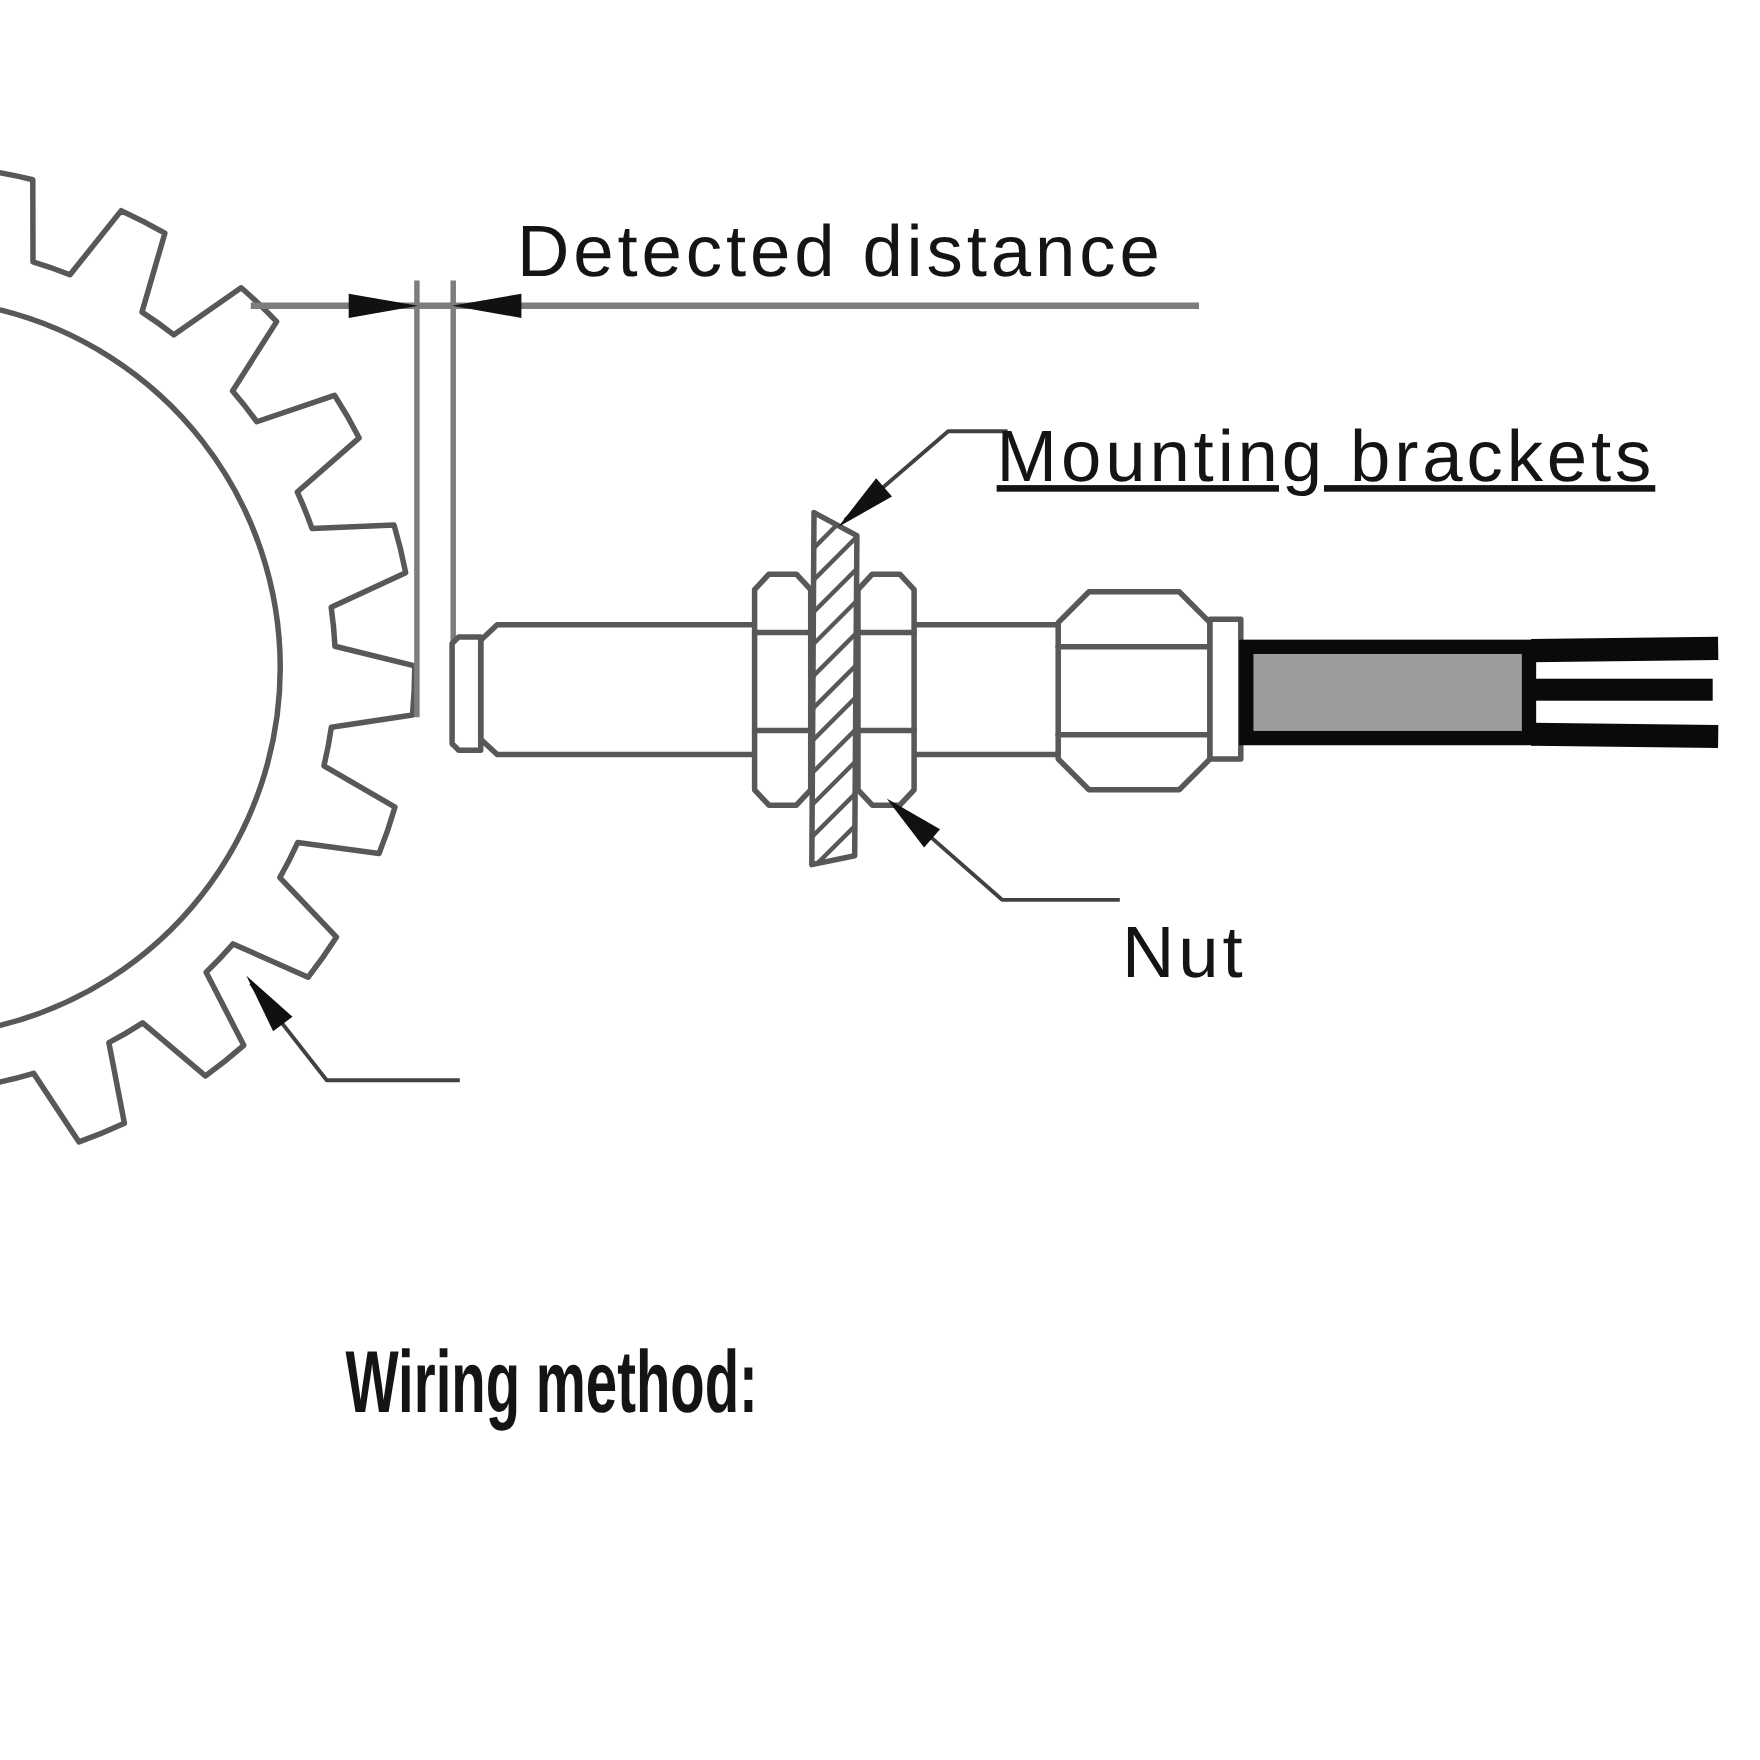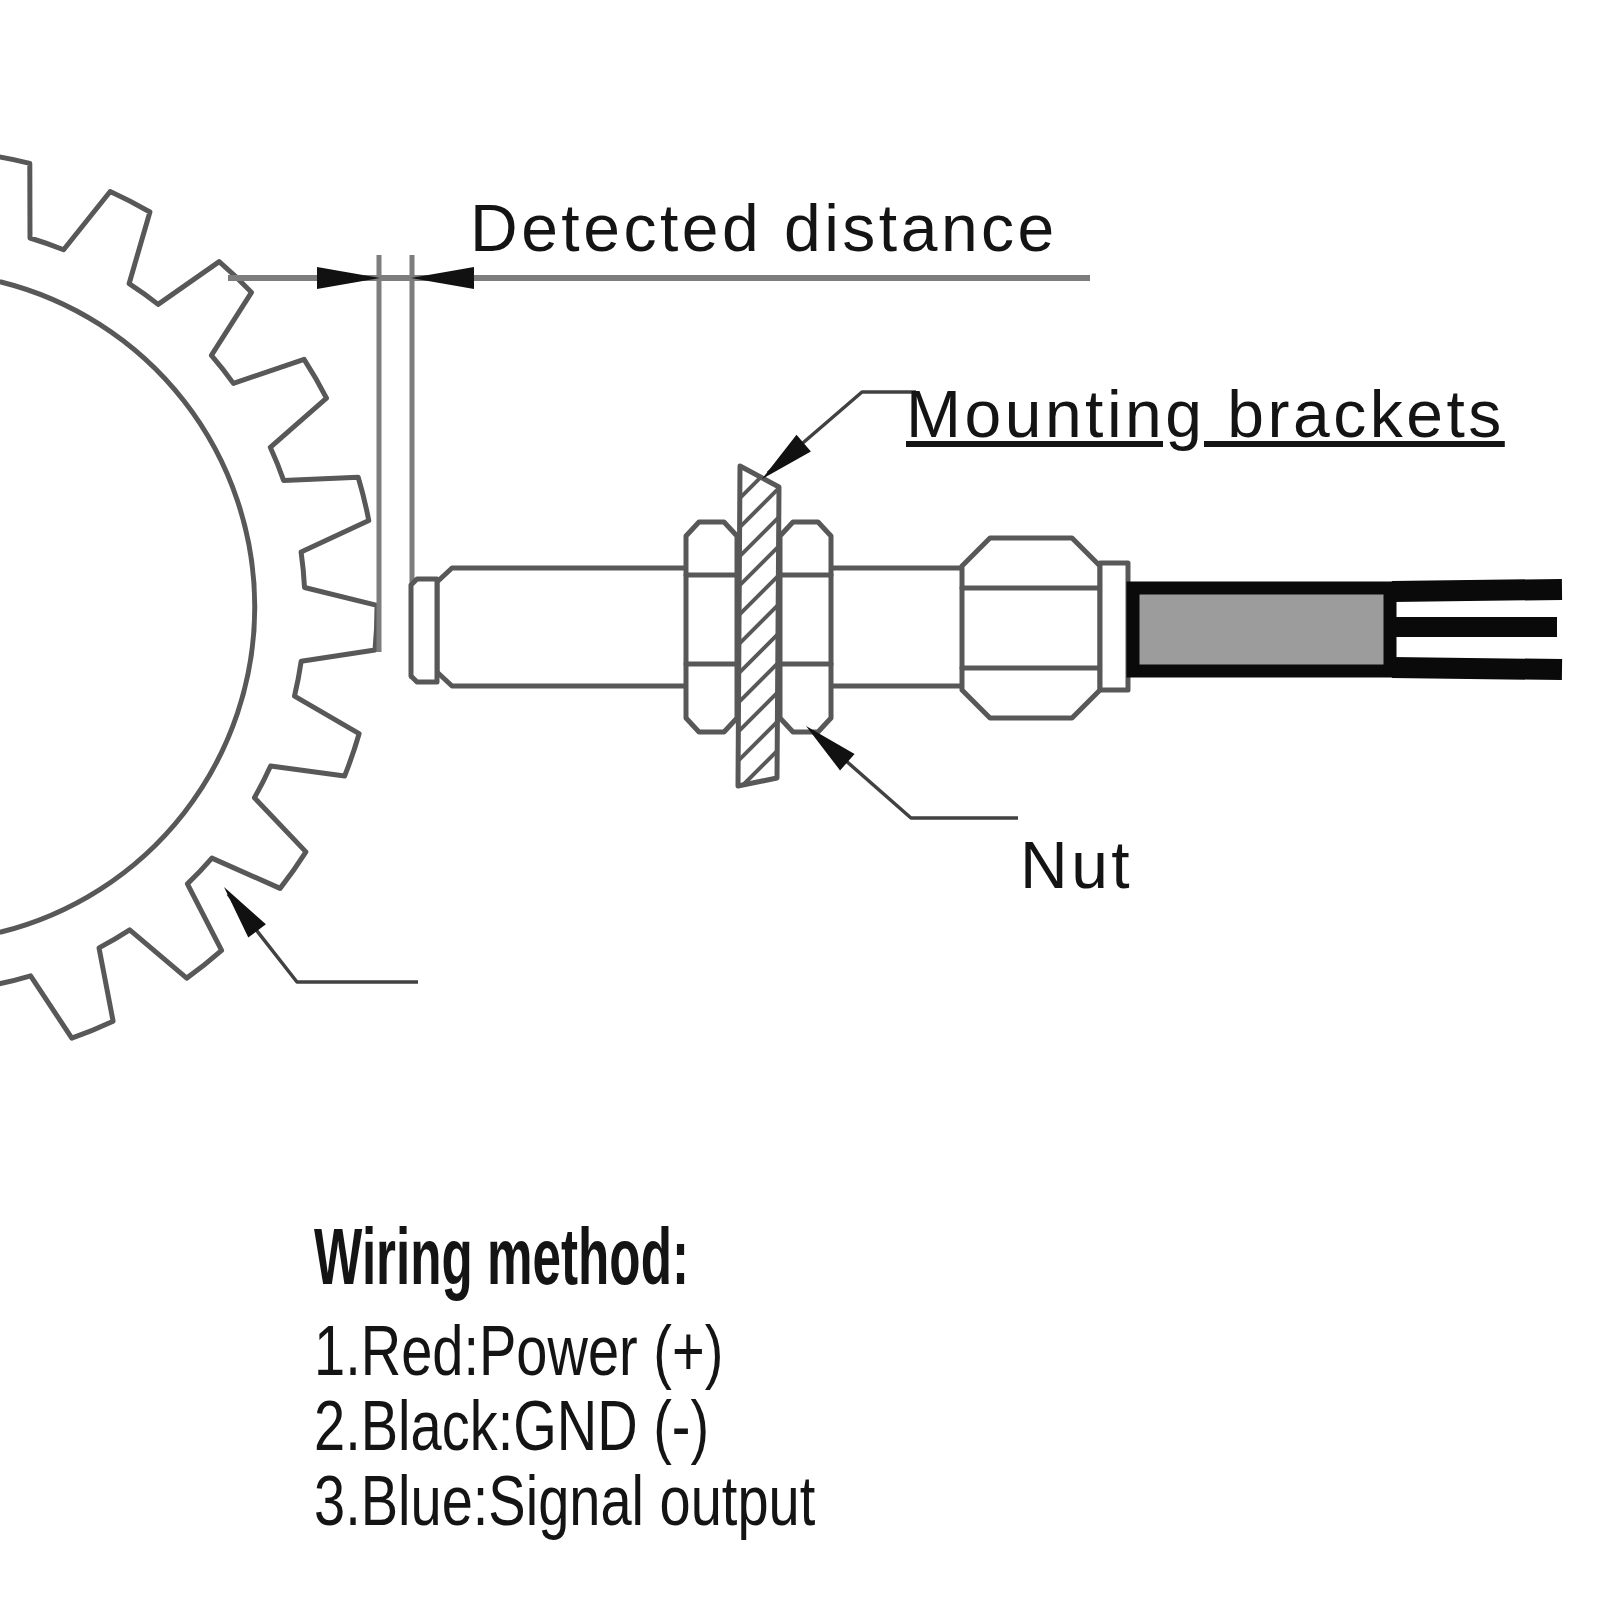--- a/index.html
+++ b/index.html
@@ -137,19 +137,14 @@
       <polygon class="arrow" points="224,887 265.9,924.3 248.3,937.5"></polygon>
     </g>
   </svg>
 
   <div class="label" style="left:470px; top:194px;">Detected distance</div>
   <div class="label" style="left:906px; top:380px;text-decoration:underline;">Mounting brackets</div>
   <div class="label" style="left:1020px; top:831px;">Nut</div>
 
   <div class="wiring">
     <div class="wiring-title">Wiring method:</div>
-    <div class="wiring-items">
-      <div class="wiring-item">1.Red:Power (+)</div>
-      <div class="wiring-item">2.Black:GND (-)</div>
-      <div class="wiring-item">3.Blue:Signal output</div>
-    </div>
   </div>
 </div>
 
 </body></html>

